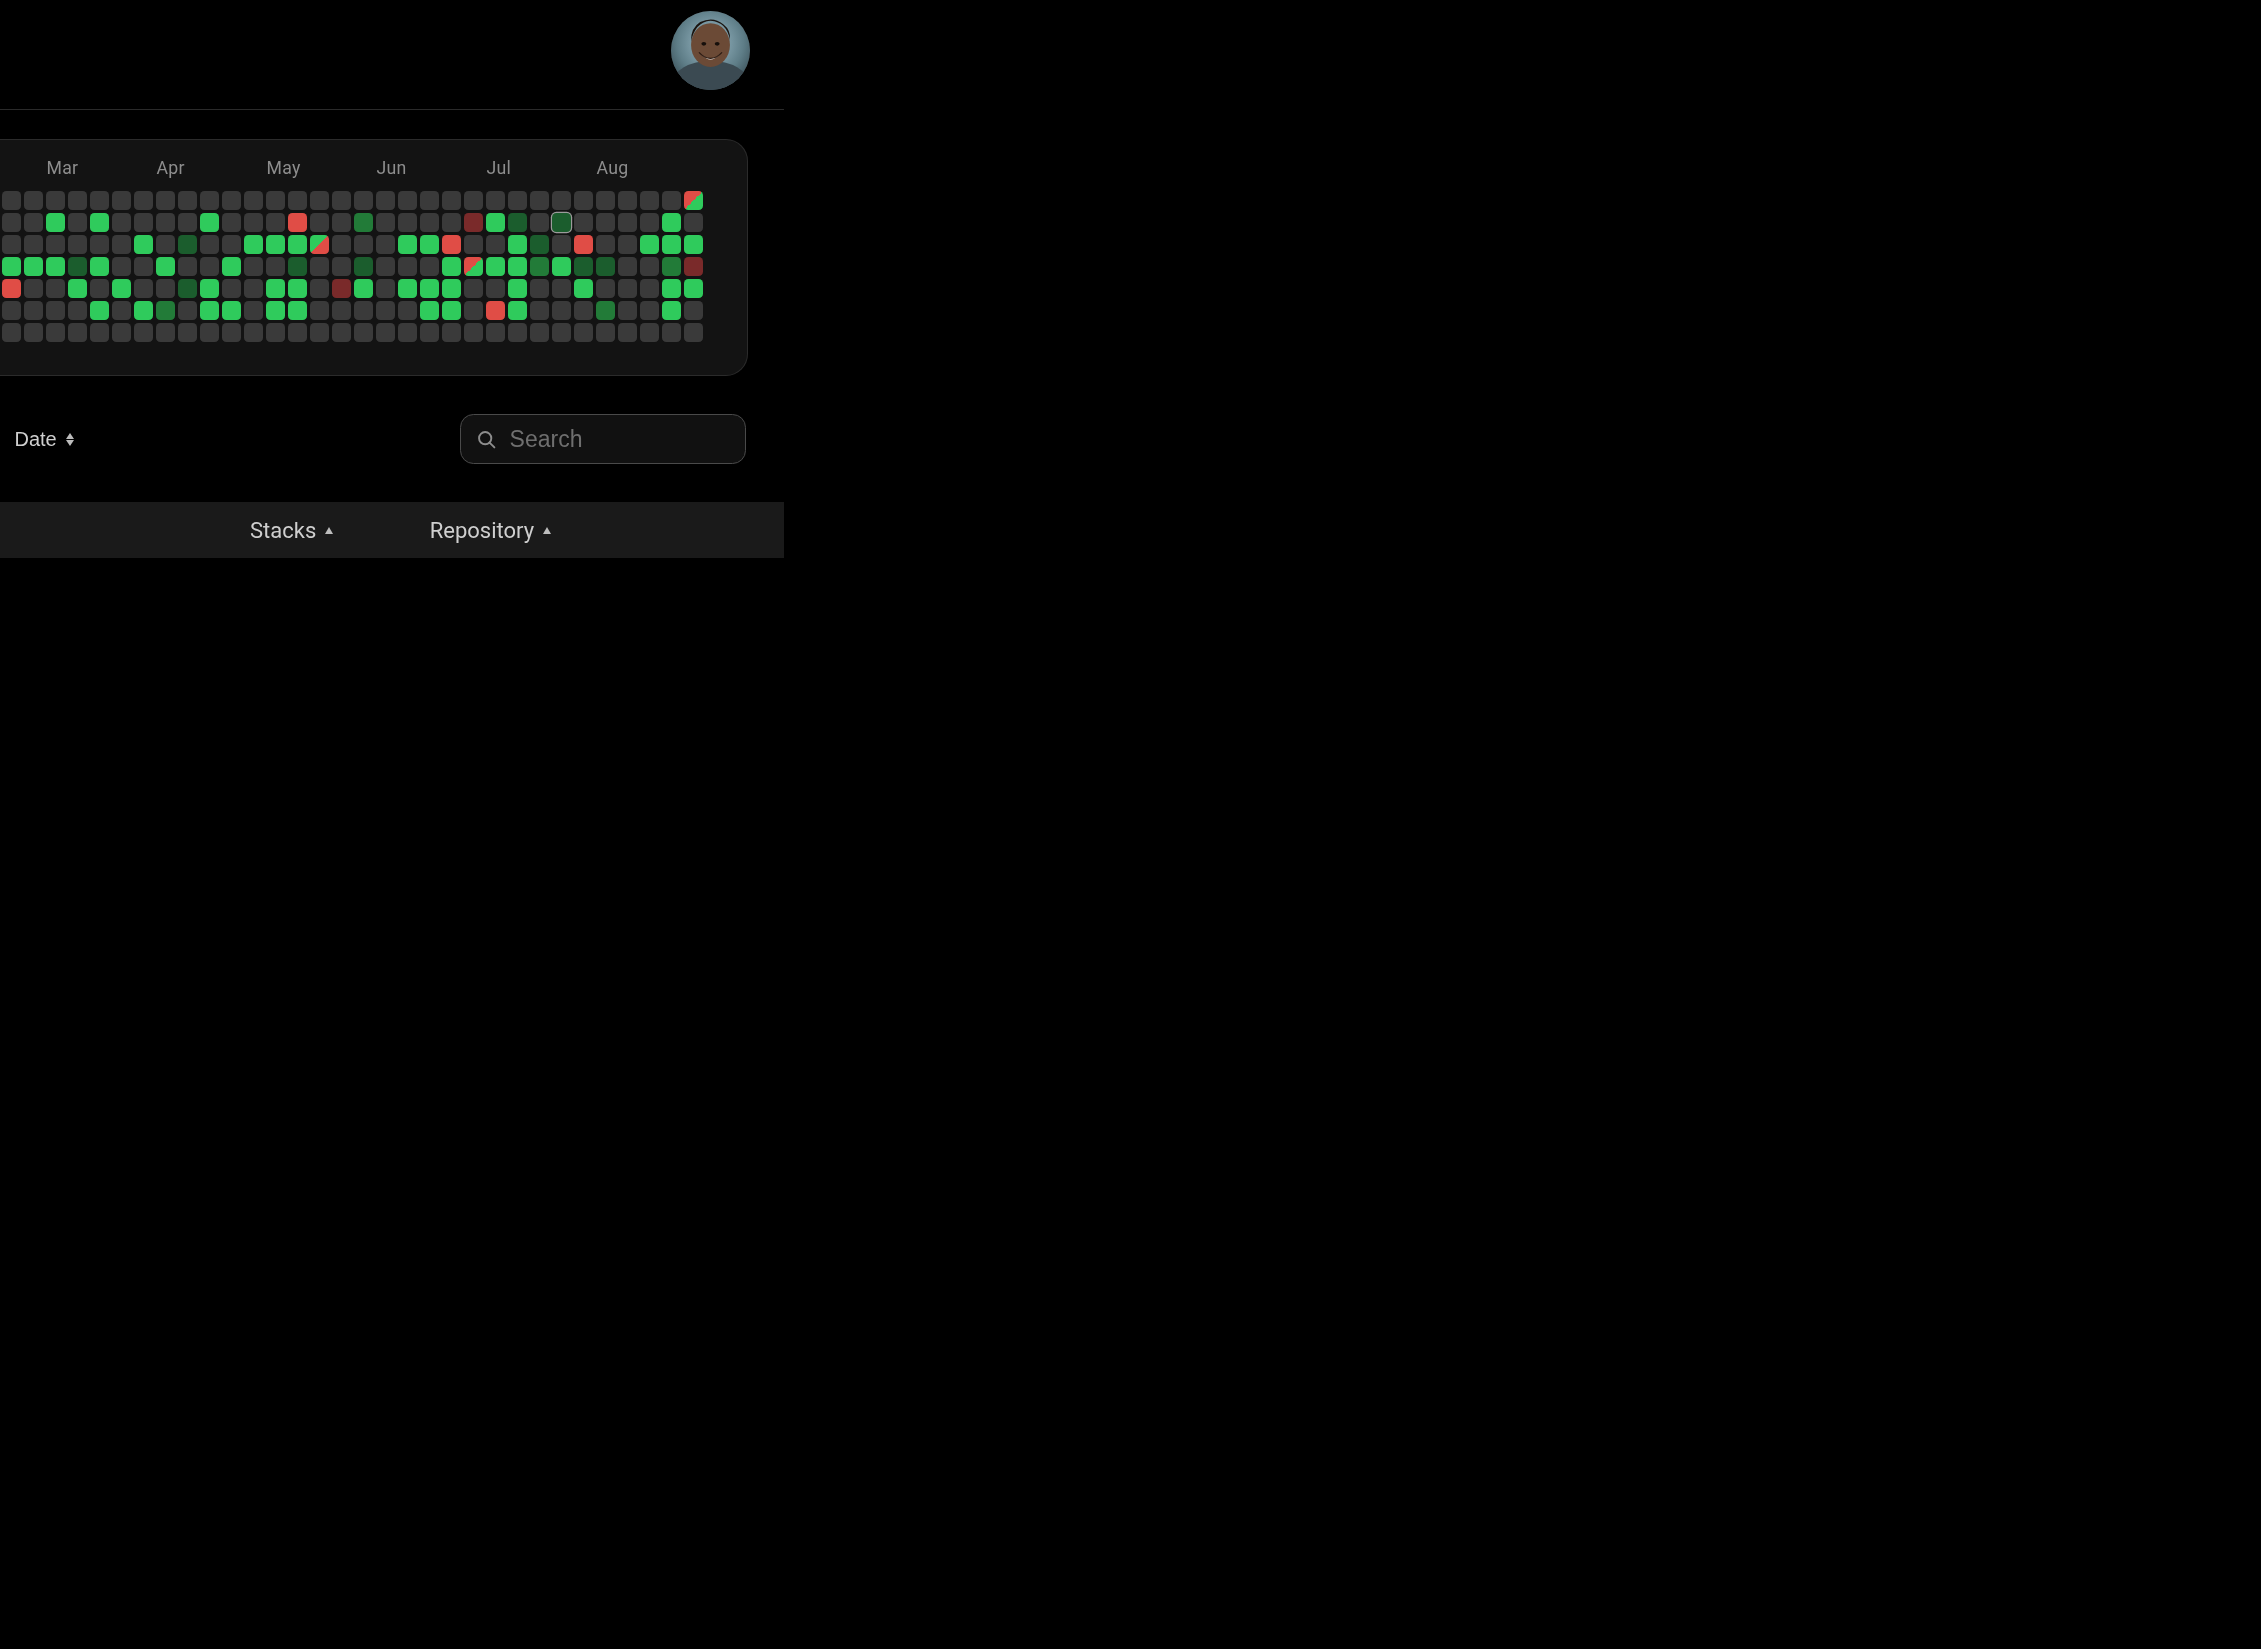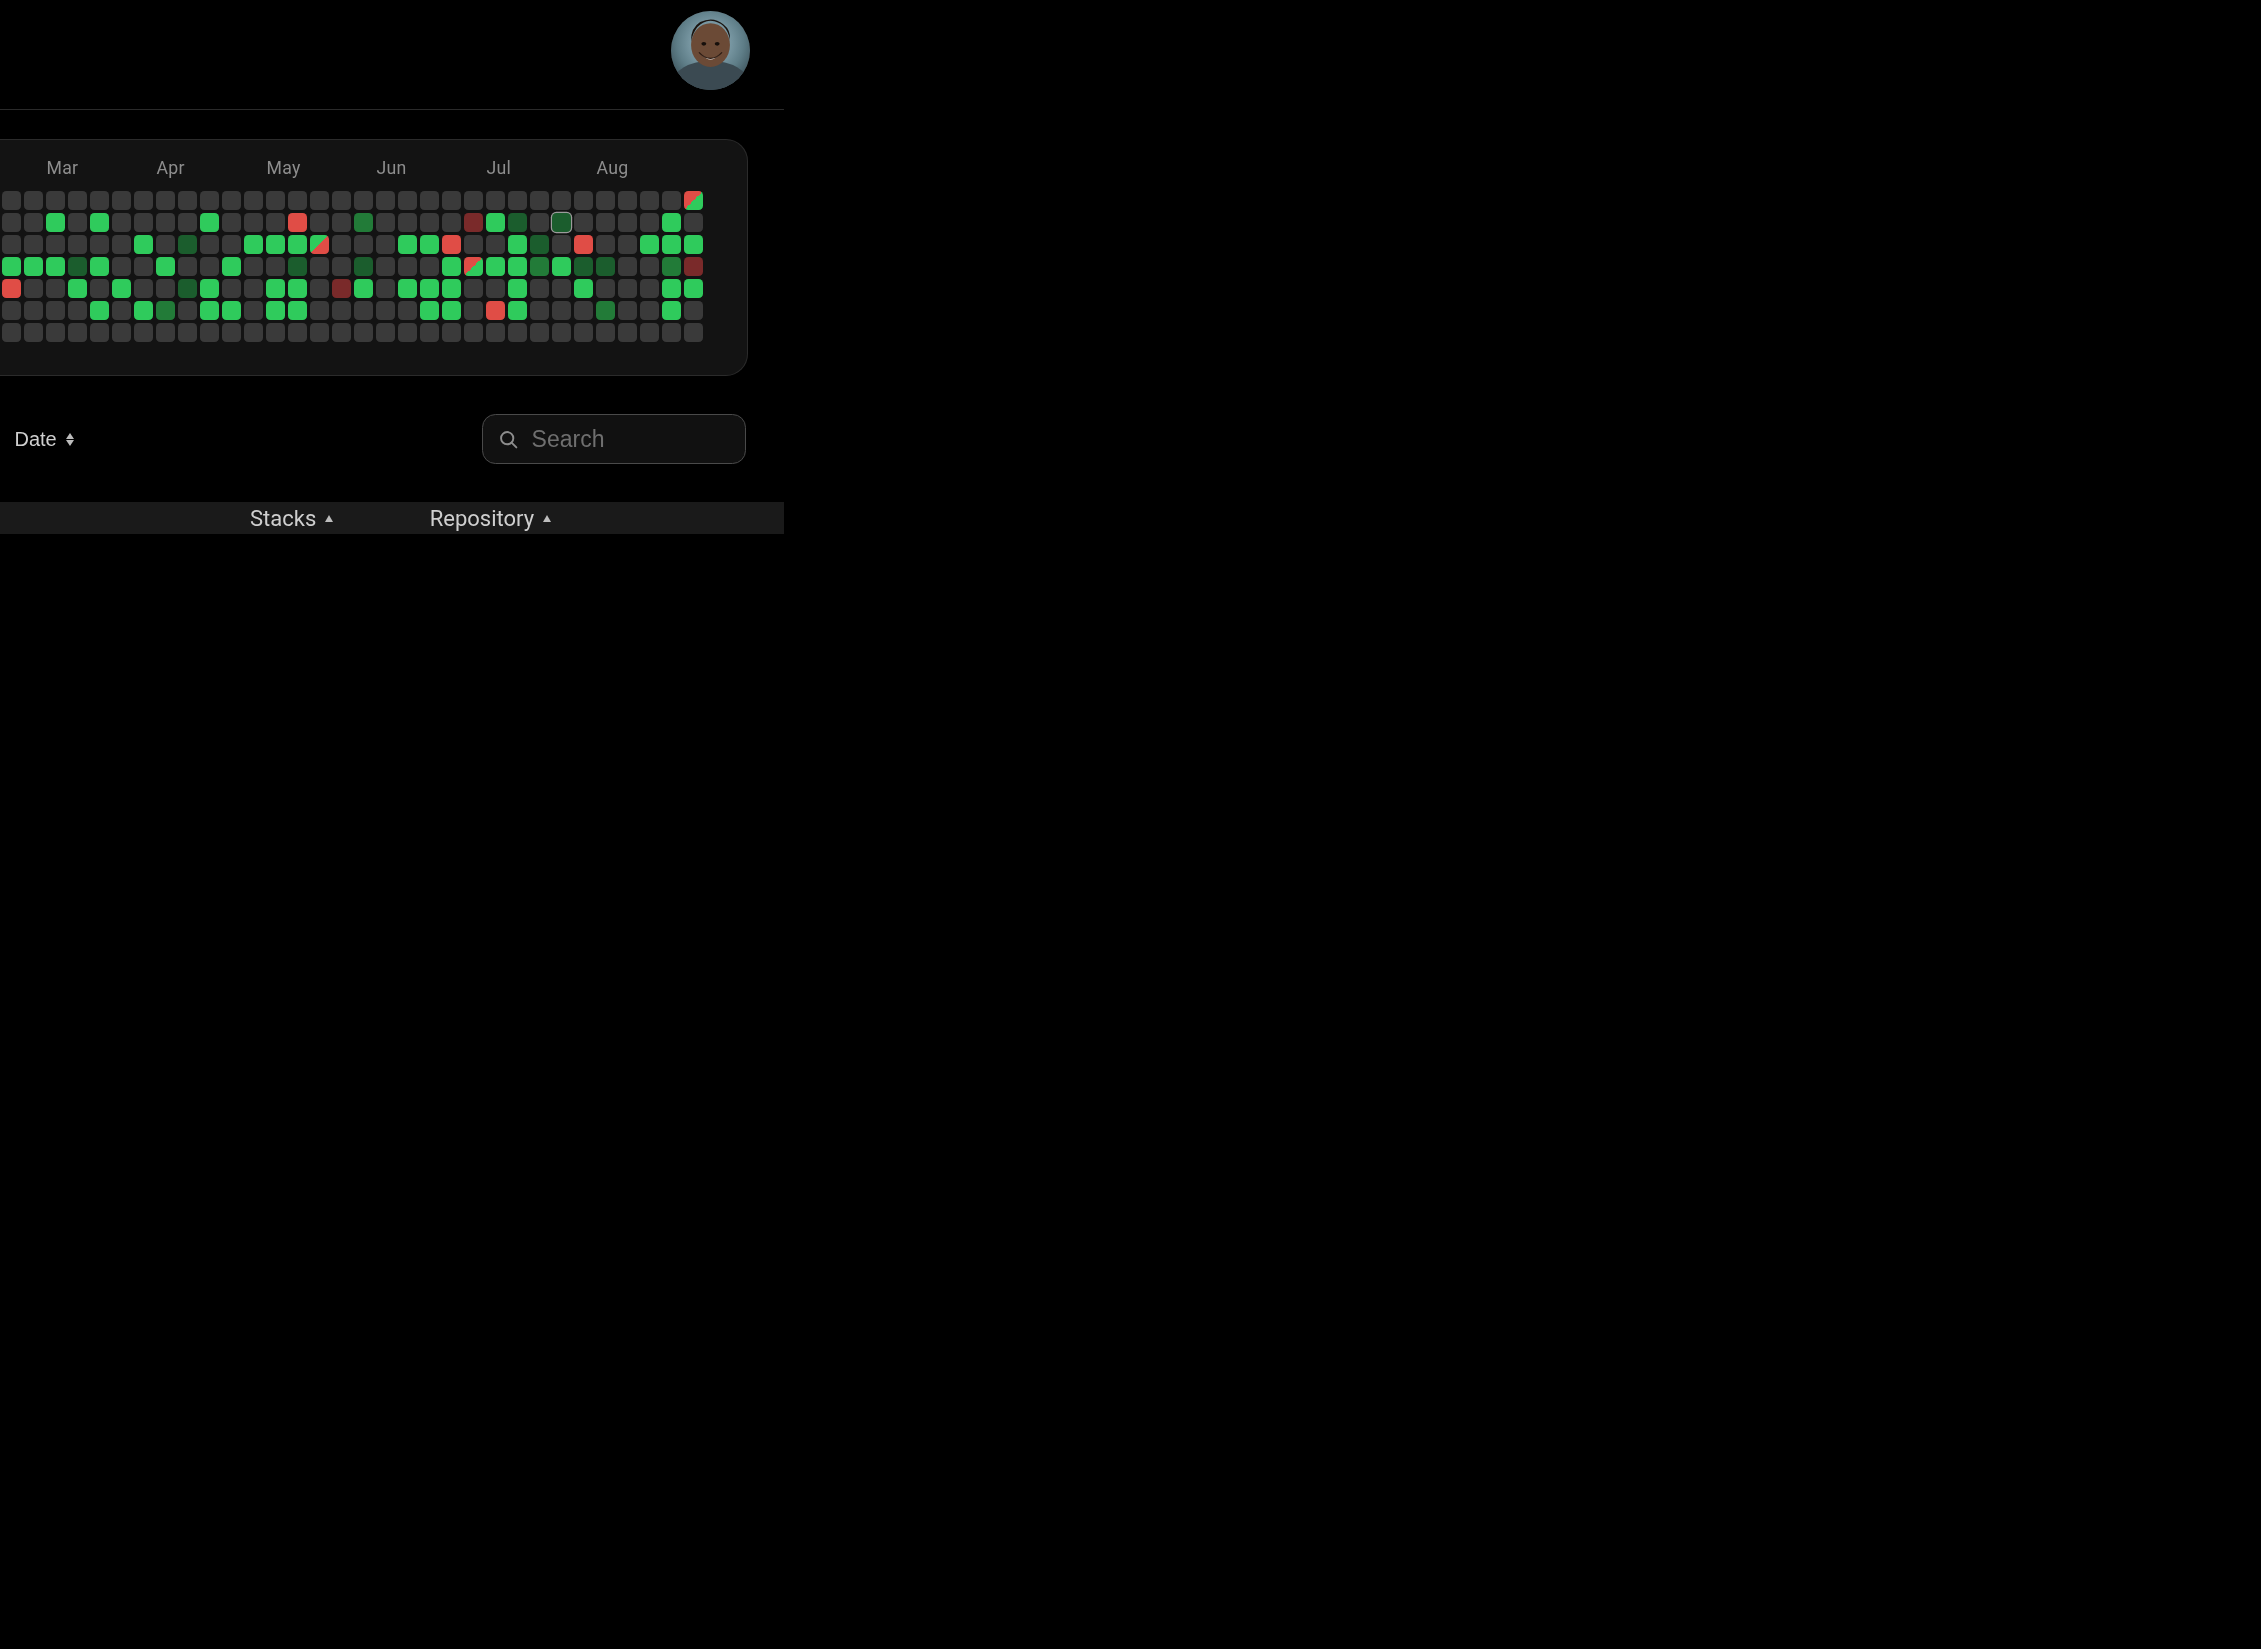--- a/index.html
+++ b/index.html
@@ -115,42 +115,42 @@
     border-left: 4.9px solid transparent;
     border-right: 4.9px solid transparent;
   }
   .sort-icon::before { border-bottom: 6px solid #bdbdbd; }
   .sort-icon::after  { border-top: 6px solid #bdbdbd; }
 
   .search-wrap {
     display: flex;
     align-items: center;
     gap: 11px;
-    width: 264px;
+    width: 286px;
     height: 50px;
     border: 0.6px solid #4a4a4a;
     border-radius: 13.4px;
     background: #111;
     padding: 0 14.6px;
   }
   .search-wrap svg { width: 21px; height: 21px; stroke: #8d8d8d; flex: 0 0 auto; }
   .search-wrap input {
     flex: 1;
     background: transparent;
     border: none;
     outline: none;
     color: var(--text);
     font-size: 23px;
   }
   .search-wrap input::placeholder { color: #6f6f6f; }
 
   .table-head {
     margin-top: 38px;
     background: #1a1a1a;
-    height: 32px;
+    height: 56px;
     display: flex;
     align-items: center;
     font-size: 22px;
     color: var(--text);
   }
   .th {
     display: inline-flex;
     align-items: center;
     gap: 8.5px;
   }

